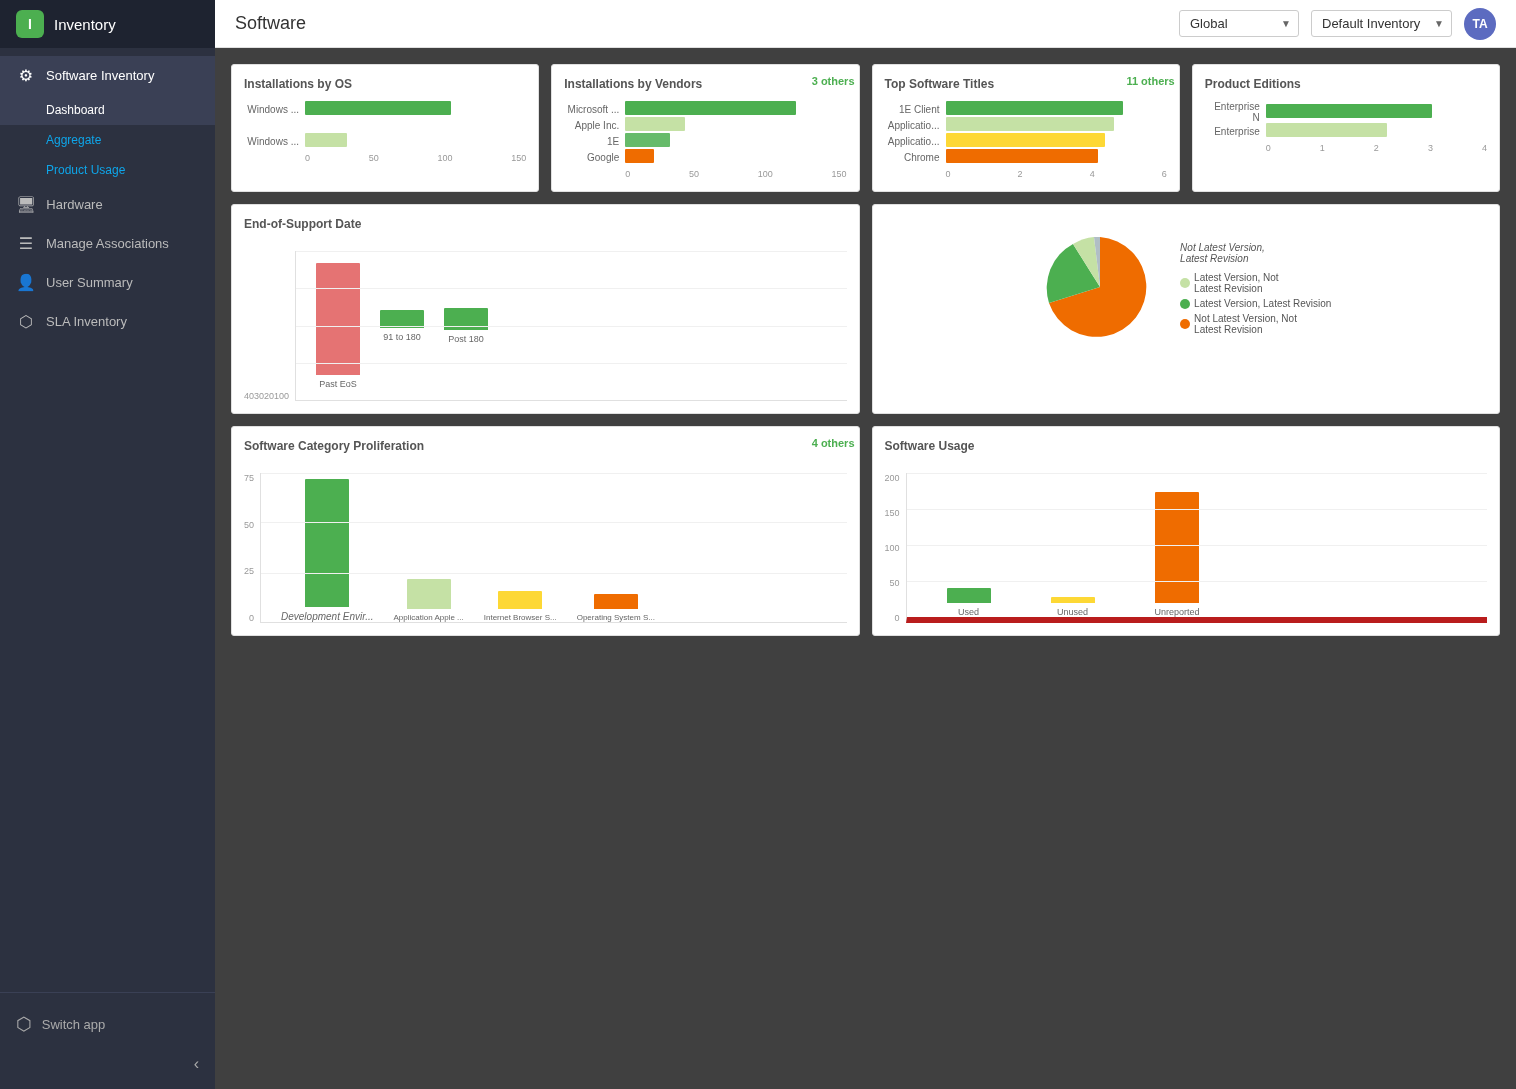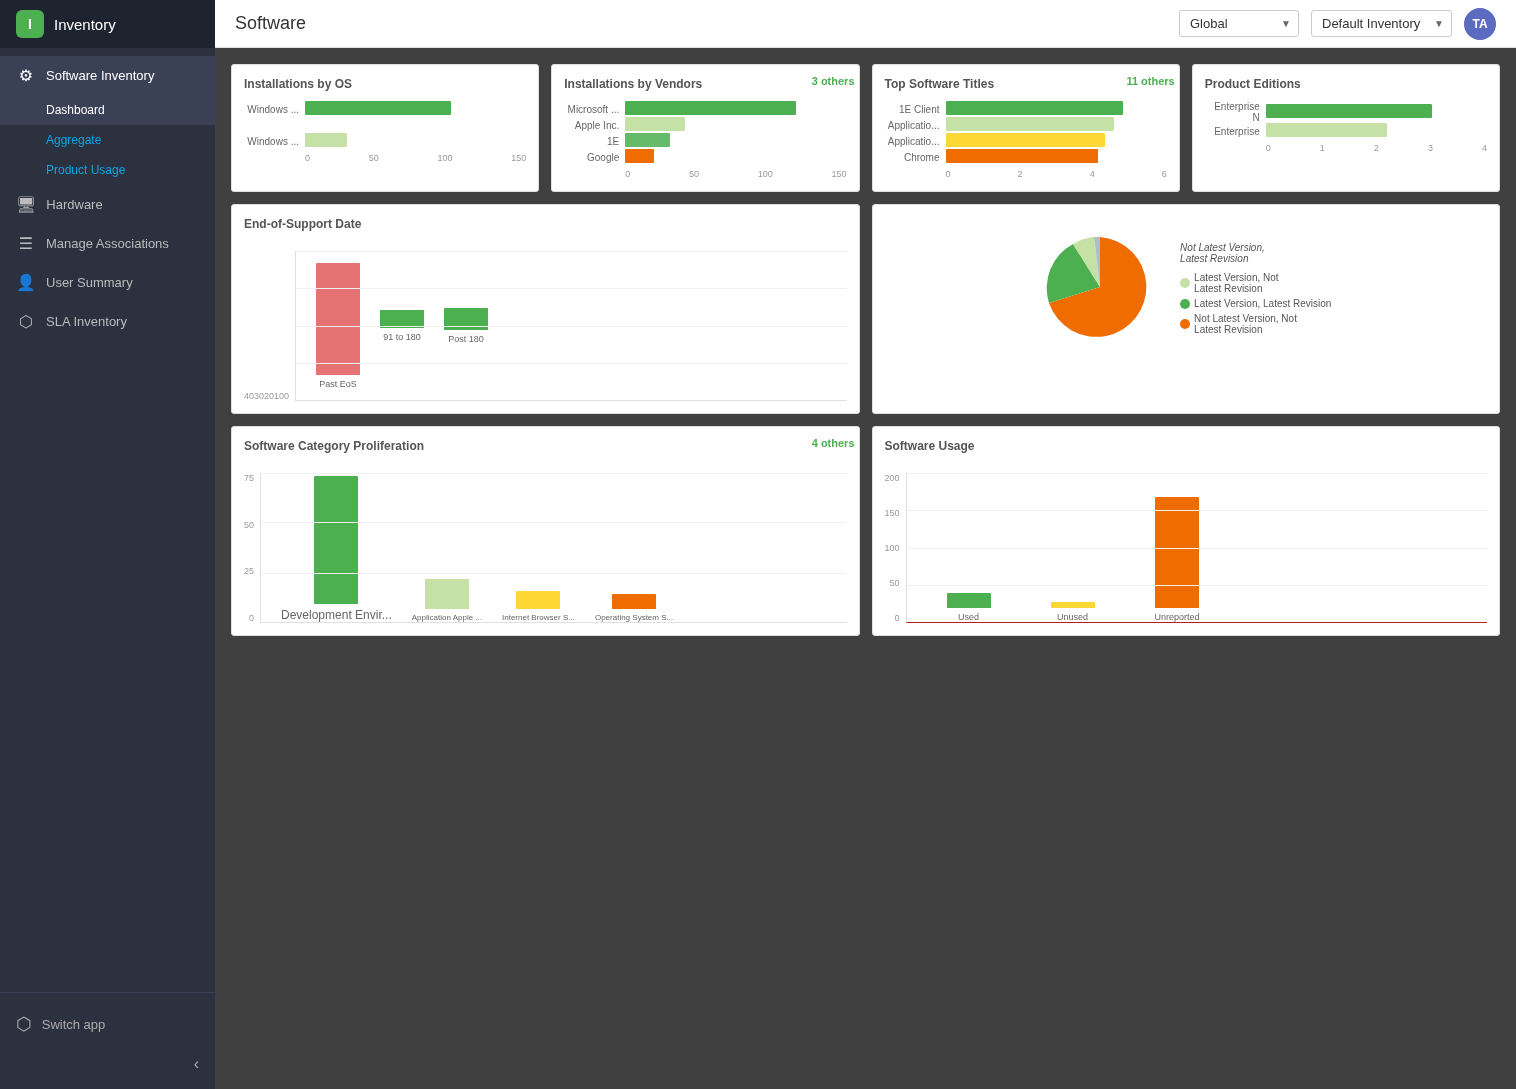--- a/index.html
+++ b/index.html
@@ -466,21 +466,21 @@
             <span>50</span>
             <span>25</span>
             <span>0</span>
           </div>
           <div style="flex:1;display:flex;align-items:flex-end;gap:20px;height:150px;border-left:1px solid #e0e0e0;border-bottom:1px solid #e0e0e0;padding:0 20px;position:relative;">
             <div style="position:absolute;top:0;left:0;right:0;border-top:1px solid #f0f0f0;"></div>
             <div style="position:absolute;top:33%;left:0;right:0;border-top:1px solid #f0f0f0;"></div>
             <div style="position:absolute;top:67%;left:0;right:0;border-top:1px solid #f0f0f0;"></div>
             <div style="display:flex;flex-direction:column;align-items:center;">
               <div style="width:44px;height:128px;background:#4caf50;border-radius:1px 1px 0 0;"></div>
-              <div style="font-size:12px;color:#666;margin-top:4px;text-align:center;">Development Envir...</div>
+              <div style="font-size:10px;color:#666;margin-top:4px;text-align:center;font-style:italic;">Development Envir...</div>
             </div>
             <div style="display:flex;flex-direction:column;align-items:center;">
               <div style="width:44px;height:30px;background:#c5e1a5;border-radius:1px 1px 0 0;"></div>
               <div style="font-size:8px;color:#666;margin-top:4px;text-align:center;">Application Apple ...</div>
             </div>
             <div style="display:flex;flex-direction:column;align-items:center;">
               <div style="width:44px;height:18px;background:#fdd835;border-radius:1px 1px 0 0;"></div>
               <div style="font-size:8px;color:#666;margin-top:4px;text-align:center;">Internet Browser S...</div>
             </div>
             <div style="display:flex;flex-direction:column;align-items:center;">
@@ -494,21 +494,21 @@
       <div class="chart-card">
         <div class="chart-card-title">Software Usage</div>
         <div style="display:flex;align-items:flex-end;gap:0;height:160px;padding-top:10px;">
           <div style="display:flex;flex-direction:column;justify-content:space-between;height:150px;font-size:9px;color:#999;padding-right:6px;align-items:flex-end;">
             <span>200</span>
             <span>150</span>
             <span>100</span>
             <span>50</span>
             <span>0</span>
           </div>
-          <div style="flex:1;display:flex;align-items:flex-end;gap:60px;height:150px;border-left:1px solid #e0e0e0;border-bottom:1px solid #b91c1c;padding:0 40px;position:relative;">
+          <div style="flex:1;display:flex;align-items:flex-end;gap:60px;height:150px;border-left:1px solid #e0e0e0;border-bottom:6px solid #b91c1c;padding:0 40px;position:relative;">
             <div style="position:absolute;top:0;left:0;right:0;border-top:1px solid #f0f0f0;"></div>
             <div style="position:absolute;top:25%;left:0;right:0;border-top:1px solid #f0f0f0;"></div>
             <div style="position:absolute;top:50%;left:0;right:0;border-top:1px solid #f0f0f0;"></div>
             <div style="position:absolute;top:75%;left:0;right:0;border-top:1px solid #f0f0f0;"></div>
             <div style="display:flex;flex-direction:column;align-items:center;">
               <div style="width:44px;height:15px;background:#4caf50;border-radius:1px 1px 0 0;"></div>
               <div style="font-size:9px;color:#666;margin-top:4px;">Used</div>
             </div>
             <div style="display:flex;flex-direction:column;align-items:center;">
               <div style="width:44px;height:6px;background:#fdd835;border-radius:1px 1px 0 0;"></div>

